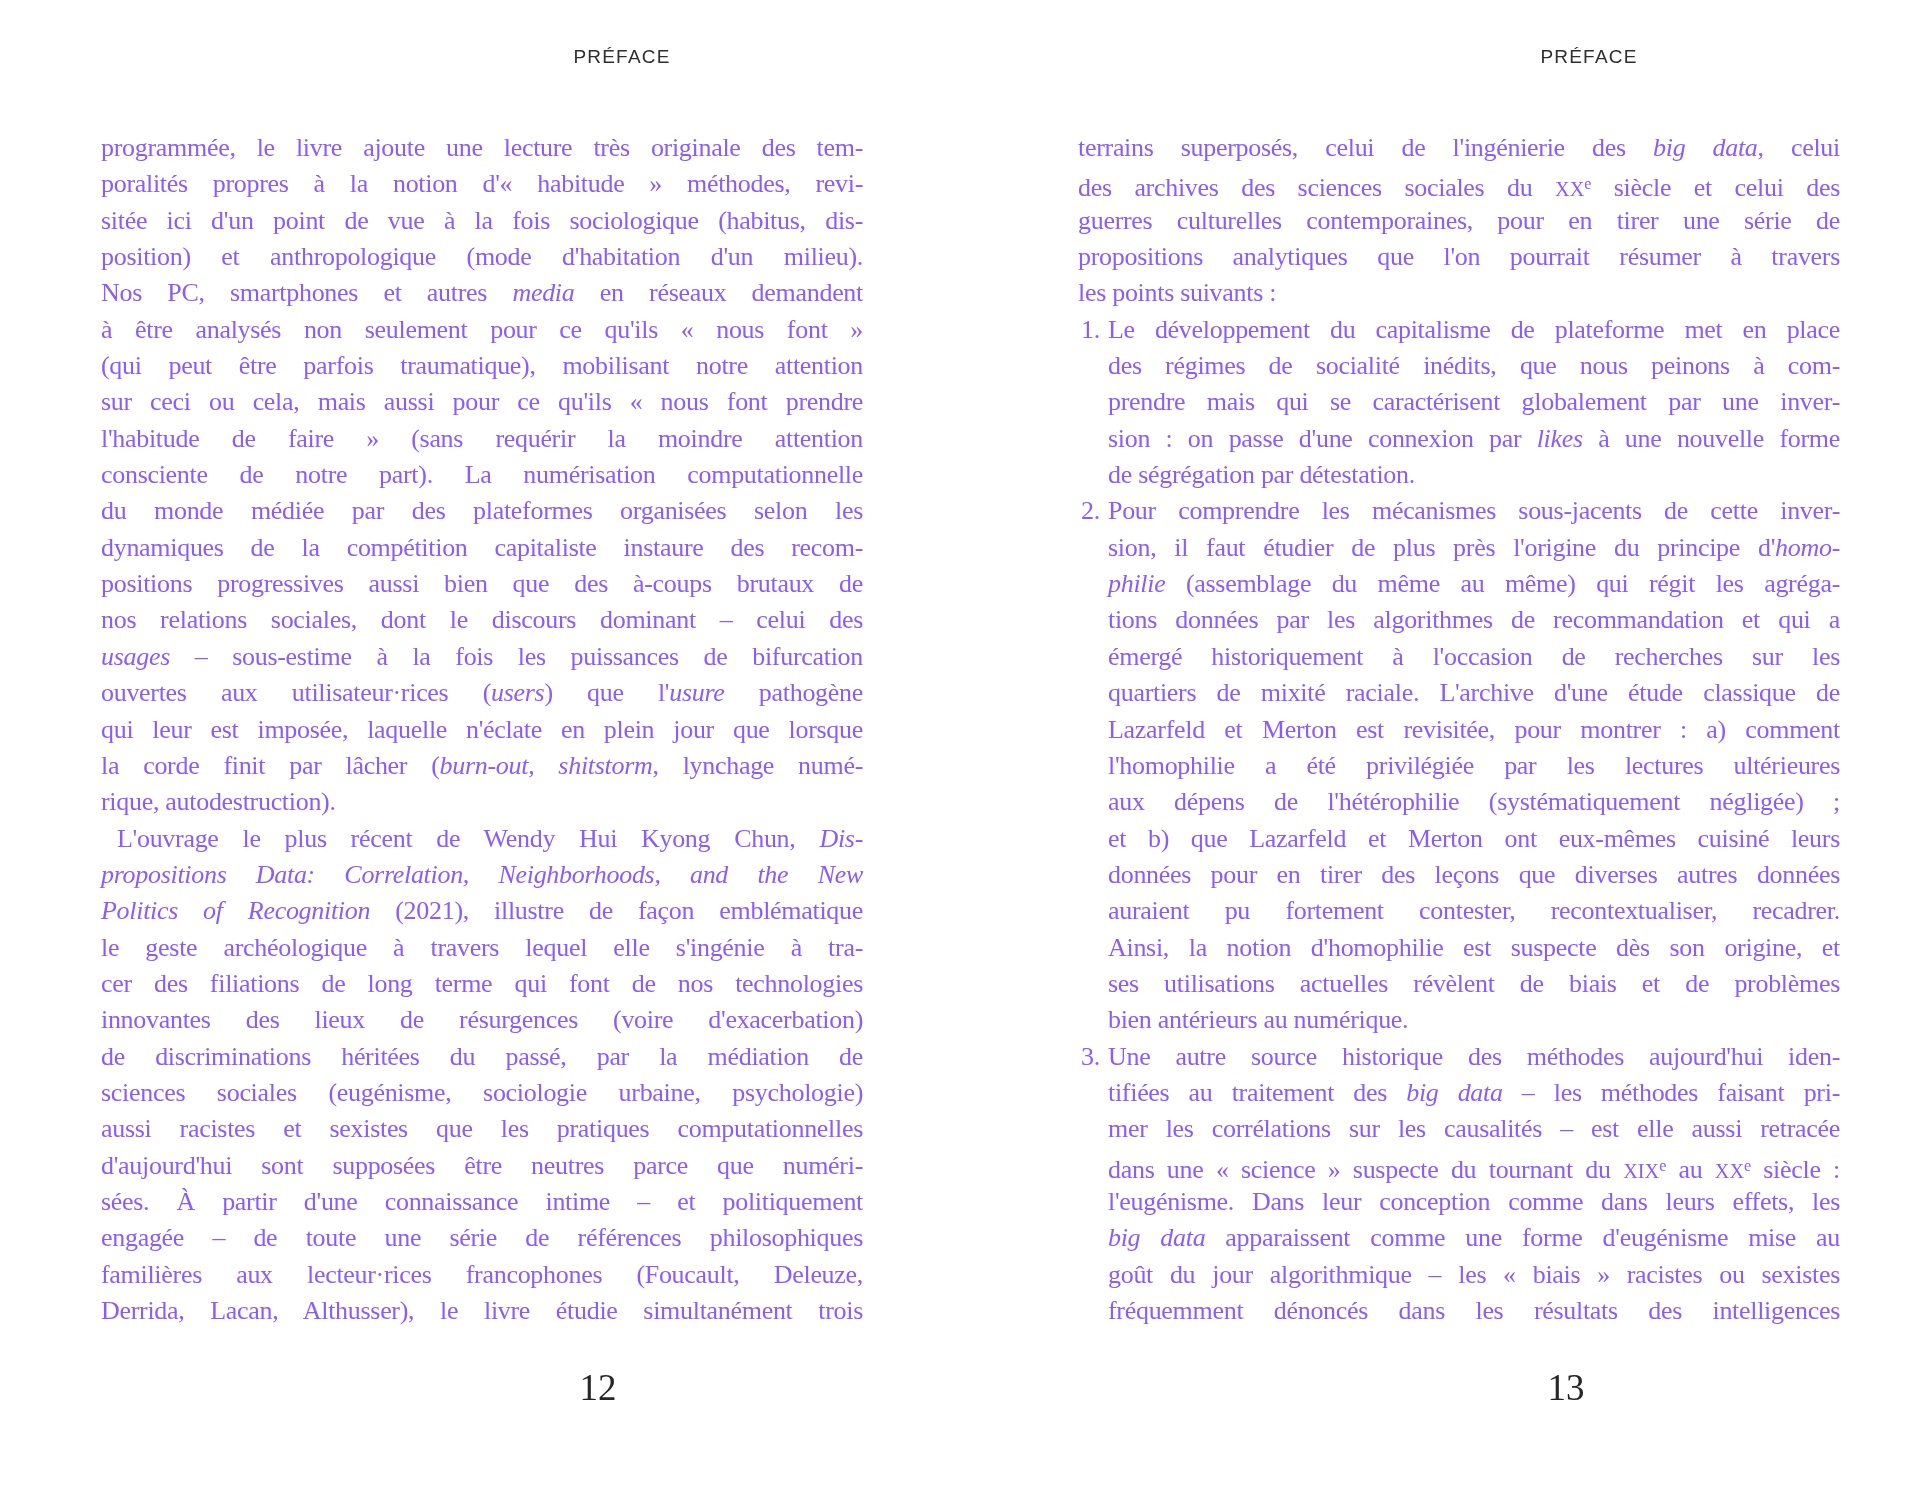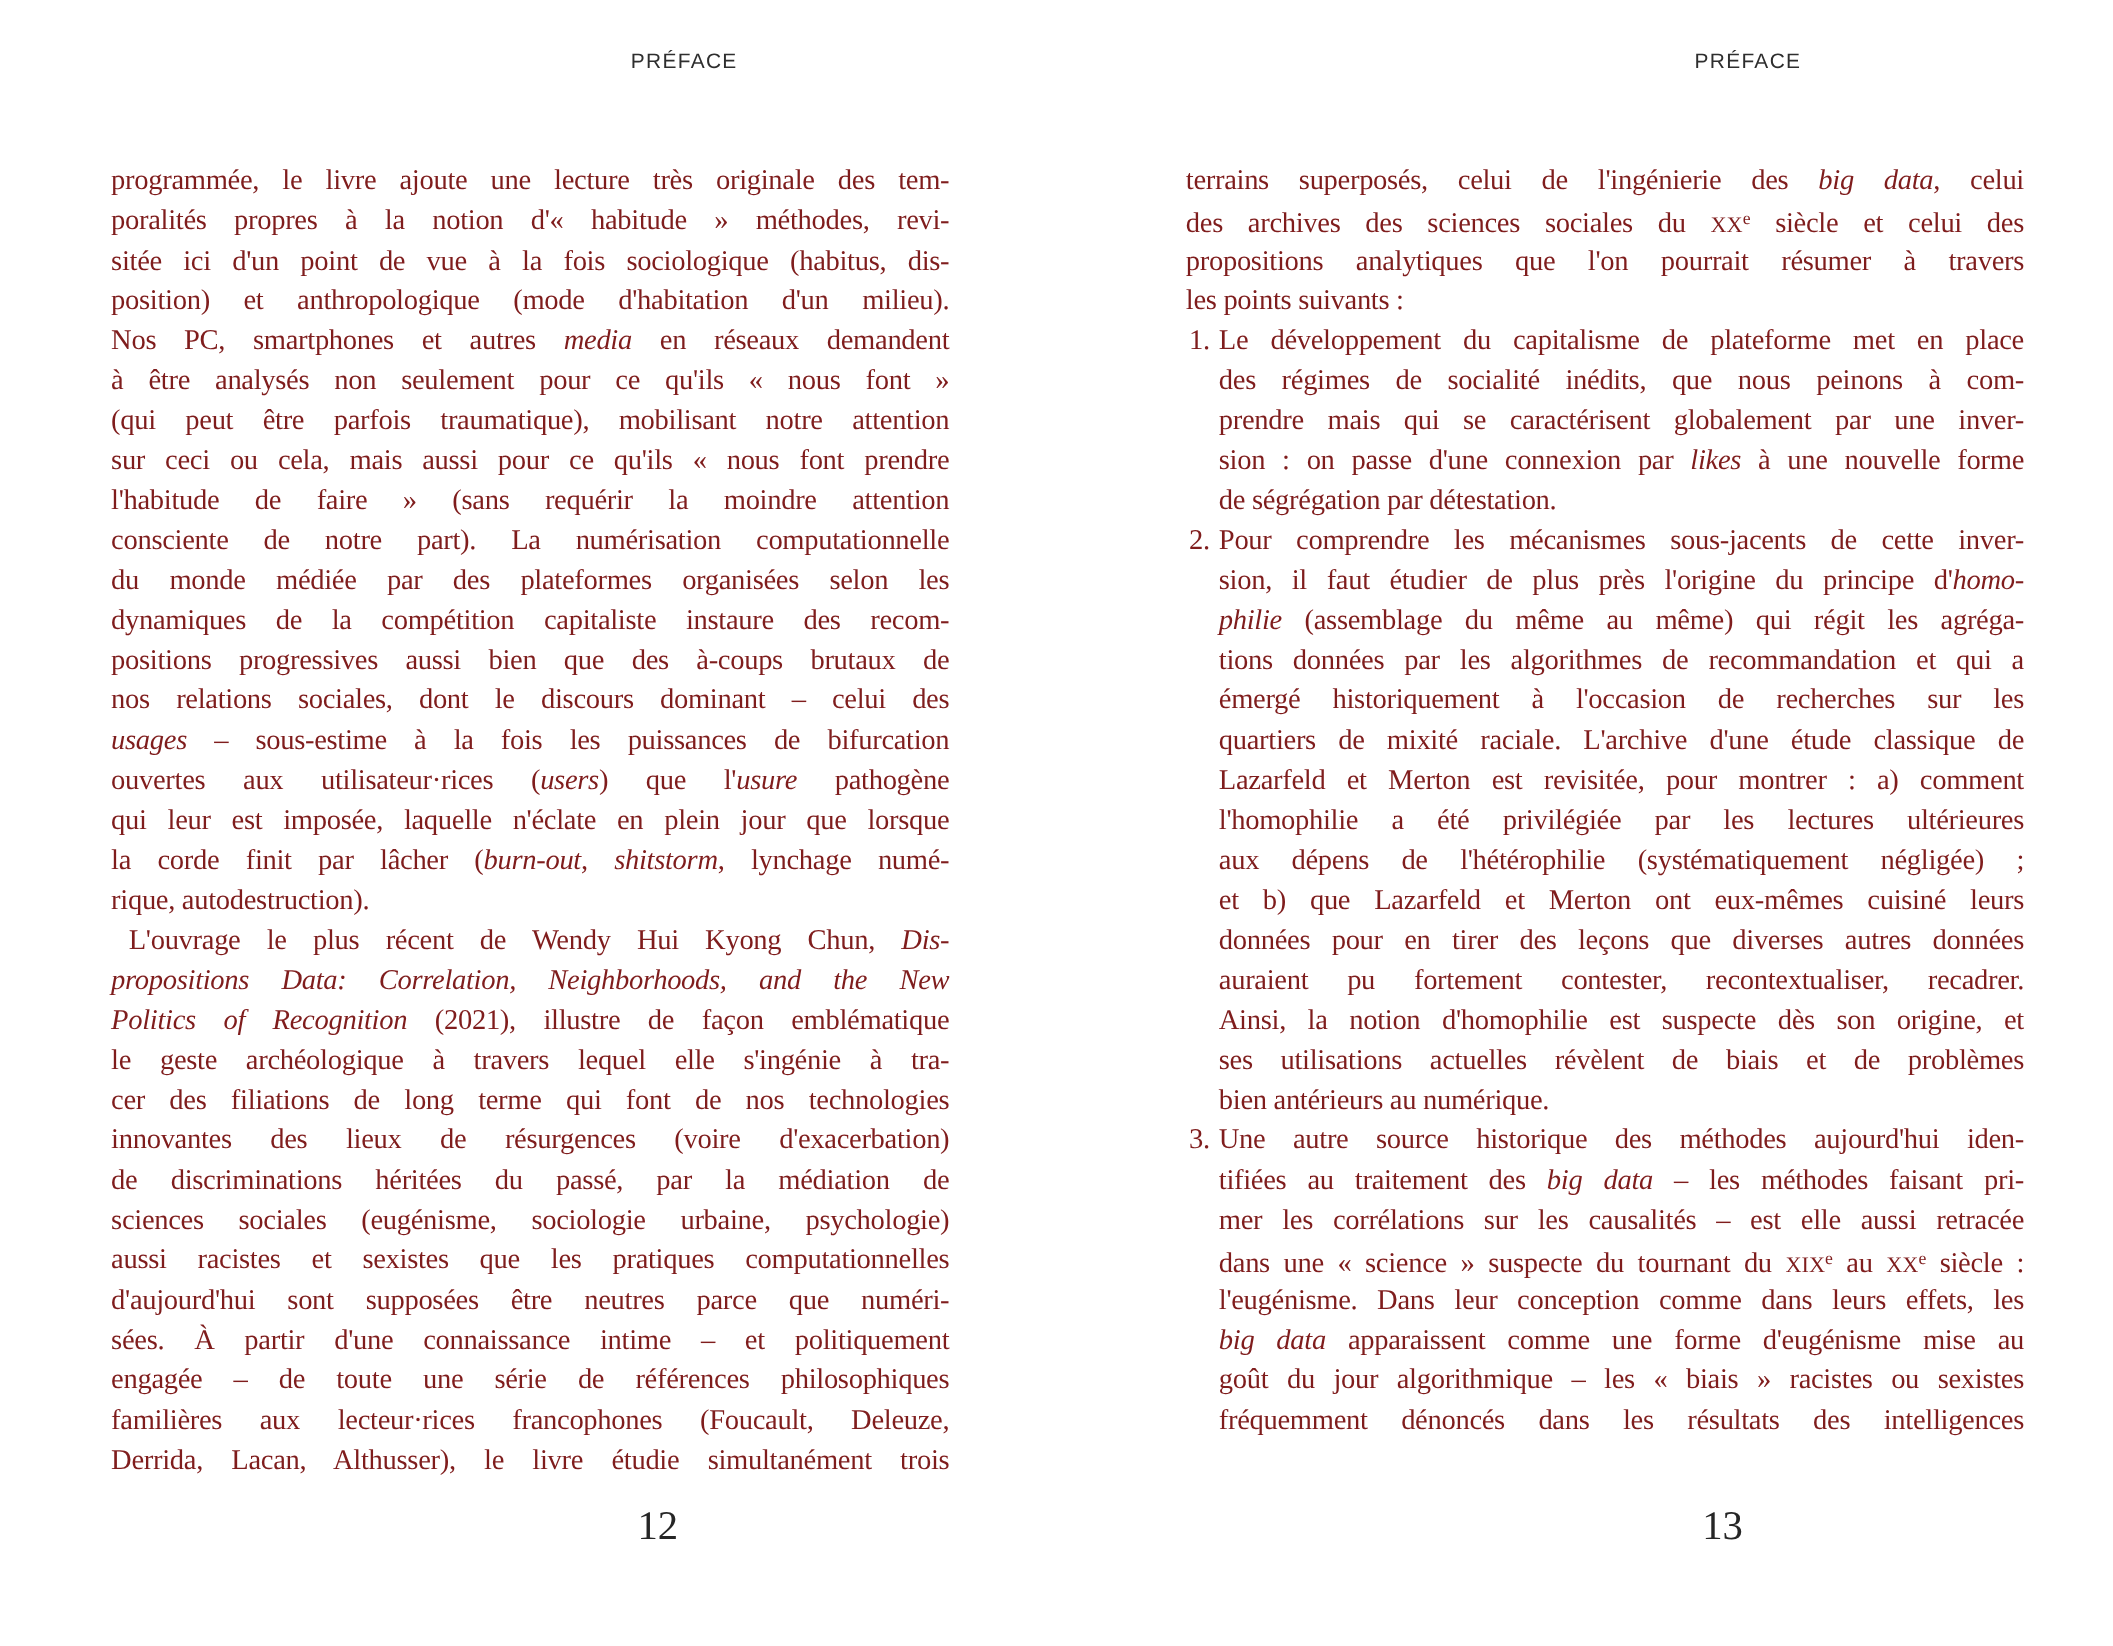--- a/index.html
+++ b/index.html
@@ -30,26 +30,26 @@
     transform: translateX(-50%);
     font-family: Liberation Serif, serif;
     font-weight: 300;
     font-size: 37px;
     color: #262626;
     white-space: nowrap;
     text-align: right;
   }
   .text-col {
     position: absolute;
-    top: 146px;
+    top: 130px;
     width: 762px;
     font-family: "Liberation Serif", serif;
     font-size: 26px;
     letter-spacing: -0.3px;
-    color: #7f1d1d;
+    color: #8b5cf6;
   }
   .text-col.left  { left: 101px; }
   .text-col.right { left: 1078px; }
   .line {
     position: relative;
     height: 36.35px;
     line-height: 36.35px;
     text-align: justify;
     text-align-last: justify;
     overflow: visible;
@@ -105,20 +105,21 @@
     <div class="line"><span>d'aujourd'hui sont supposées être neutres parce que numéri-</span></div>
     <div class="line"><span>sées. À partir d'une connaissance intime – et politiquement</span></div>
     <div class="line"><span>engagée – de toute une série de références philosophiques</span></div>
     <div class="line"><span>familières aux lecteur·rices francophones (Foucault, Deleuze,</span></div>
     <div class="line"><span>Derrida, Lacan, Althusser), le livre étudie simultanément trois</span></div>
   </div>
 
 <div class="text-col right" id="col-right">
     <div class="line"><span>terrains superposés, celui de l'ingénierie des </span><span class="it">big data</span><span>, celui</span></div>
     <div class="line"><span>des archives des sciences sociales du </span><span class="sc">XX</span><span class="sup">e</span><span> siècle et celui des</span></div>
+    <div class="line"><span>guerres culturelles contemporaines, pour en tirer une série de</span></div>
     <div class="line"><span>propositions analytiques que l'on pourrait résumer à travers</span></div>
     <div class="line end"><span>les points suivants :</span></div>
     <div class="line hang"><span class="marker">1.</span><span>Le développement du capitalisme de plateforme met en place</span></div>
     <div class="line hang"><span>des régimes de socialité inédits, que nous peinons à com-</span></div>
     <div class="line hang"><span>prendre mais qui se caractérisent globalement par une inver-</span></div>
     <div class="line hang"><span>sion : on passe d'une connexion par </span><span class="it">likes</span><span> à une nouvelle forme</span></div>
     <div class="line end hang"><span>de ségrégation par détestation.</span></div>
     <div class="line hang"><span class="marker">2.</span><span>Pour comprendre les mécanismes sous-jacents de cette inver-</span></div>
     <div class="line hang"><span>sion, il faut étudier de plus près l'origine du principe d'</span><span class="it">homo-</span></div>
     <div class="line hang"><span class="it">philie</span><span> (assemblage du même au même) qui régit les agréga-</span></div>

